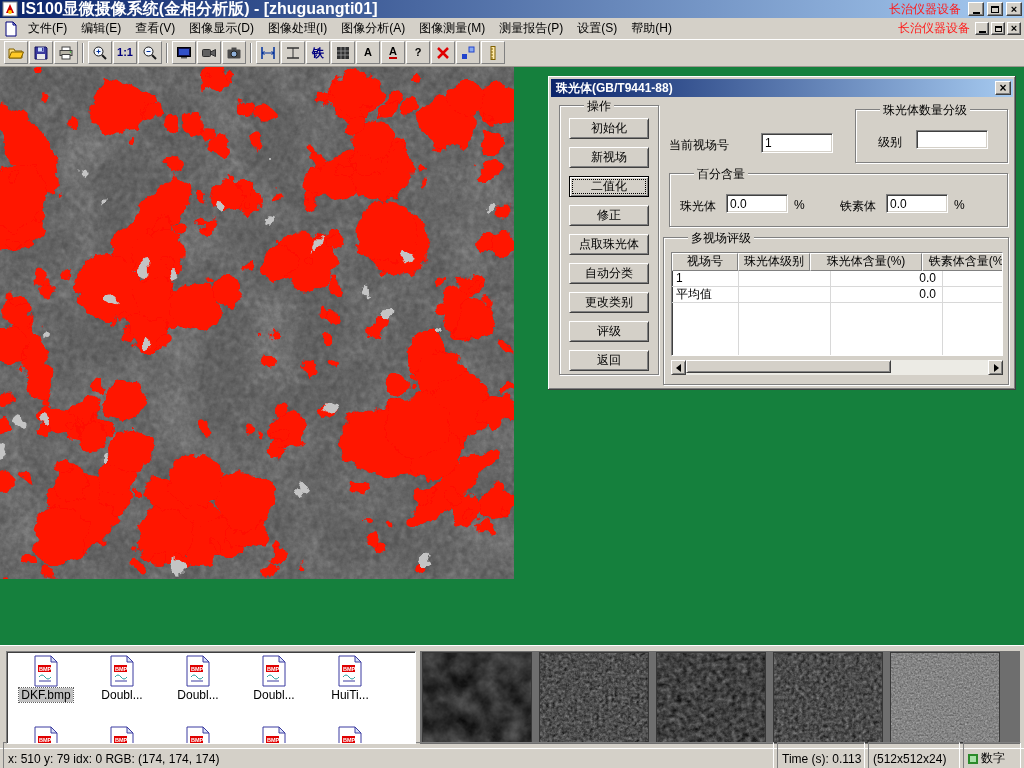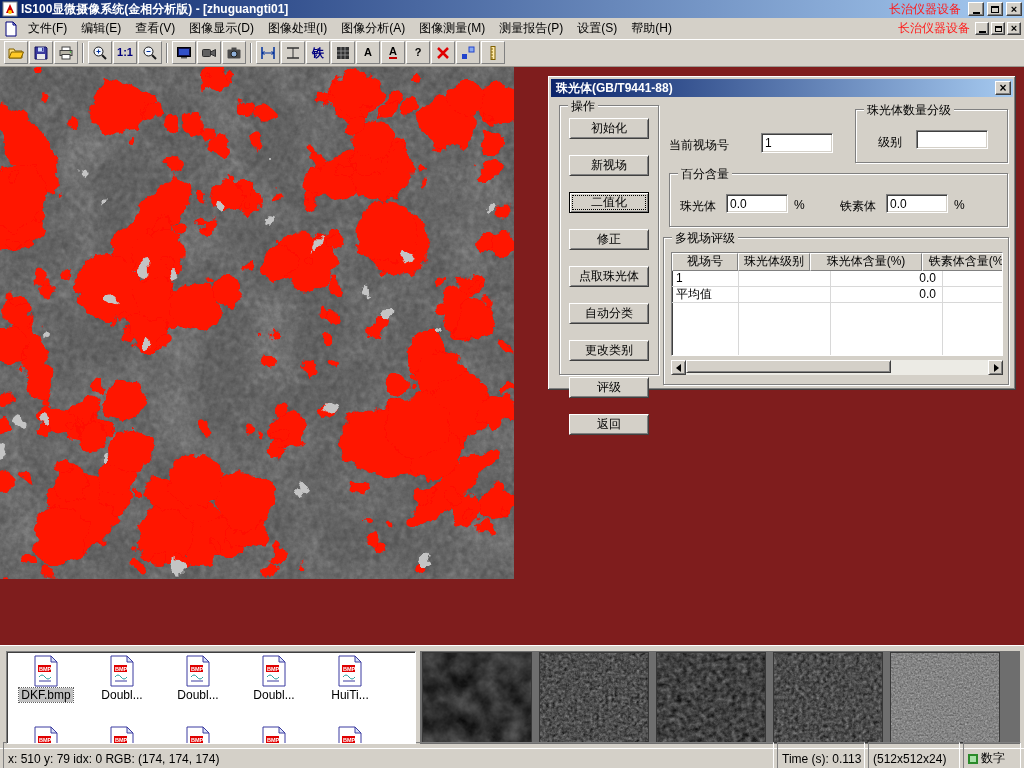--- a/index.html
+++ b/index.html
@@ -2,21 +2,21 @@
 <html><head>
 <meta charset="utf-8">
 <style>
 *{margin:0;padding:0;box-sizing:border-box}
 html,body{width:1024px;height:768px;overflow:hidden}
 body{font-family:"Liberation Sans","DejaVu Sans",sans-serif;font-size:12px;color:#000;background:#d4d0c8}
 .app{width:1024px;height:768px;display:flex;flex-direction:column}
 
 
 .titlebar{height:18px;background:linear-gradient(90deg,#0a246a 0%,#a6caf0 100%);display:flex;align-items:center;padding:0 2px;gap:3px;flex:none}
-.title-text{color:#fff;font-weight:bold;font-size:12px;white-space:nowrap}
+.title-text{color:#fff;font-weight:bold;font-size:16px;white-space:nowrap}
 .ticker{color:#ff1a1a;font-weight:normal;font-size:12px;margin-left:auto;margin-right:4px;white-space:nowrap}
 .winbtn{width:16px;height:14px;background:#d4d0c8;border:1px solid;border-color:#fff #404040 #404040 #fff;box-shadow:inset -1px -1px 0 #808080,inset 1px 1px 0 #d4d0c8;display:flex;align-items:center;justify-content:center;font-size:11px;font-weight:bold;line-height:1;flex:none}
 .gmin{width:7px;height:2px;background:#000;margin-top:7px}
 .gmax{width:8px;height:7px;border:1px solid #000;border-top-width:2px}
 .gres{width:7px;height:6px;border:1px solid #000;border-top-width:2px}
 
 
 .menubar{height:21px;display:flex;align-items:center;background:#d4d0c8;padding:0 3px;flex:none}
 .menu-item{padding:2px 7px;white-space:nowrap}
 .child-icon{width:16px;height:16px;margin-right:2px;flex:none}
@@ -26,33 +26,33 @@
 
 .toolbar{height:28px;display:flex;align-items:center;background:#d4d0c8;padding:12px 4px;gap:1px;border-bottom:1px solid #9a968e;box-shadow:inset 0 1px 0 #fff;flex:none}
 .tbtn{width:24px;height:23px;display:flex;align-items:center;justify-content:center;background:#d4d0c8;border:1px solid;border-color:#fff #808080 #808080 #fff;flex:none}
 .sep{width:2px;height:20px;margin:0 3px;border-left:1px solid #808080;border-right:1px solid #fff;flex:none}
 .txt-ico{font-weight:bold;font-size:11px;line-height:1}
 .ico-blue{color:#00007b}
 .ico-iron{color:#000080;font-size:12px}
 .ico-a2{border-bottom:2px solid #c00000}
 
 
-.client{position:relative;flex:1;background:#7f1d1d;overflow:hidden}
+.client{position:relative;flex:1;background:#15803d;overflow:hidden}
 .micrograph{position:absolute;left:0;top:0;width:514px;height:512px}
 
 
 .dialog{position:absolute;left:548px;top:9px;width:468px;height:314px;background:#d4d0c8;
  box-shadow:inset -1px -1px 0 #404040,inset 1px 1px 0 #fff,inset -2px -2px 0 #808080,inset 2px 2px 0 #d4d0c8}
 .dlg-title{position:absolute;left:3px;top:3px;right:3px;height:18px;background:linear-gradient(90deg,#0a246a,#a6caf0);color:#fff;font-weight:bold;display:flex;align-items:center;padding:0 2px 0 5px;font-size:12px}
 .dlg-close{margin-left:auto;width:16px;height:14px;background:#d4d0c8;color:#000;border:1px solid;border-color:#fff #404040 #404040 #fff;box-shadow:inset -1px -1px 0 #808080;display:flex;align-items:center;justify-content:center;font-size:12px;font-weight:bold;line-height:1}
 .dlg-body{position:absolute;left:3px;top:21px;right:3px;bottom:3px}
 .group{position:absolute;border:1px solid #808080;box-shadow:inset 1px 1px 0 #fff,1px 1px 0 #fff}
-.glabel{position:absolute;top:-8px;left:8px;background:#d4d0c8;padding:0 3px;white-space:nowrap}
+.glabel{position:absolute;top:-8px;left:24px;background:#d4d0c8;padding:0 3px;white-space:nowrap}
 .g-ops{left:8px;top:8px;width:100px;height:270px}
-.opbtn{display:block;width:80px;height:21px;margin:4px auto 16px;background:#d4d0c8;border:1px solid;border-color:#fff #404040 #404040 #fff;box-shadow:inset 1px 1px 0 #d4d0c8,inset -1px -1px 0 #808080;font:12px "Liberation Sans","DejaVu Sans",sans-serif;padding:0}
+.opbtn{display:block;width:80px;height:21px;margin:4px auto 8px;background:#d4d0c8;border:1px solid;border-color:#fff #404040 #404040 #fff;box-shadow:inset 1px 1px 0 #d4d0c8,inset -1px -1px 0 #808080;font:12px "Liberation Sans","DejaVu Sans",sans-serif;padding:0}
 .opbtn:first-of-type{margin-top:12px}
 .opbtn.active{border:1px solid #000;box-shadow:inset 1px 1px 0 #fff,inset -1px -1px 0 #808080;outline:1px dotted #000;outline-offset:-4px}
 .alabel{position:absolute;white-space:nowrap}
 .tb{position:absolute;height:20px;background:#fff;border:1px solid;border-color:#808080 #fff #fff #808080;box-shadow:inset 1px 1px 0 #404040,inset -1px -1px 0 #d4d0c8;font:12px "Liberation Sans","DejaVu Sans",sans-serif;padding:0 3px}
 .lbl-cur{left:118px;top:40px}
 .in-cur{left:210px;top:36px;width:72px}
 .g-grade{left:304px;top:12px;width:153px;height:54px}
 .lbl-level{left:22px;top:24px}
 .in-level{left:60px;top:20px;width:72px;height:19px}
 .g-pct{left:118px;top:76px;width:339px;height:54px}

